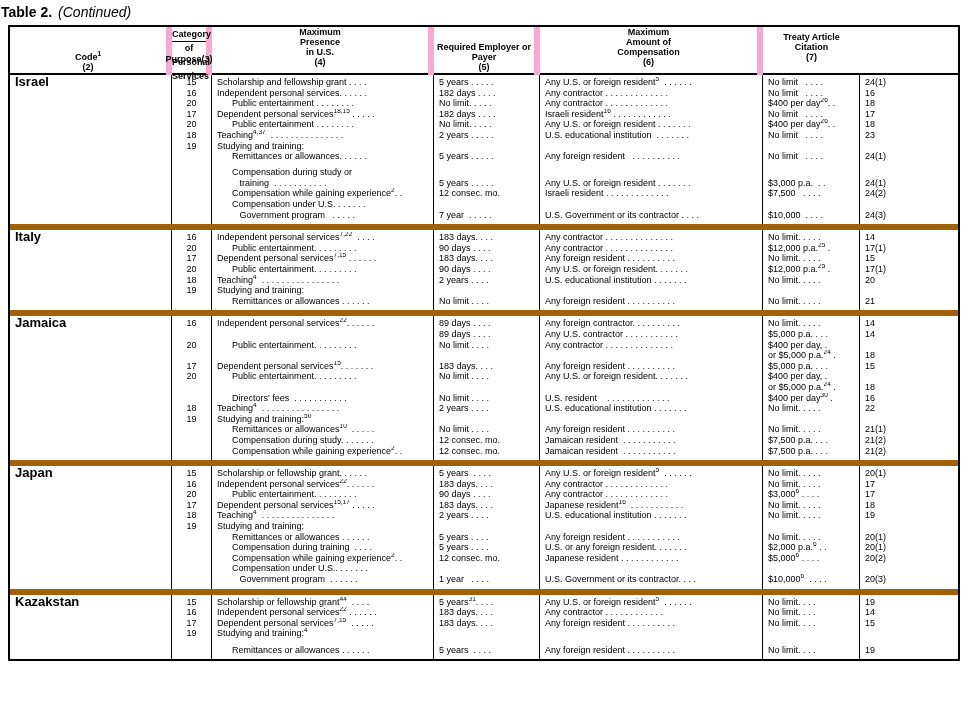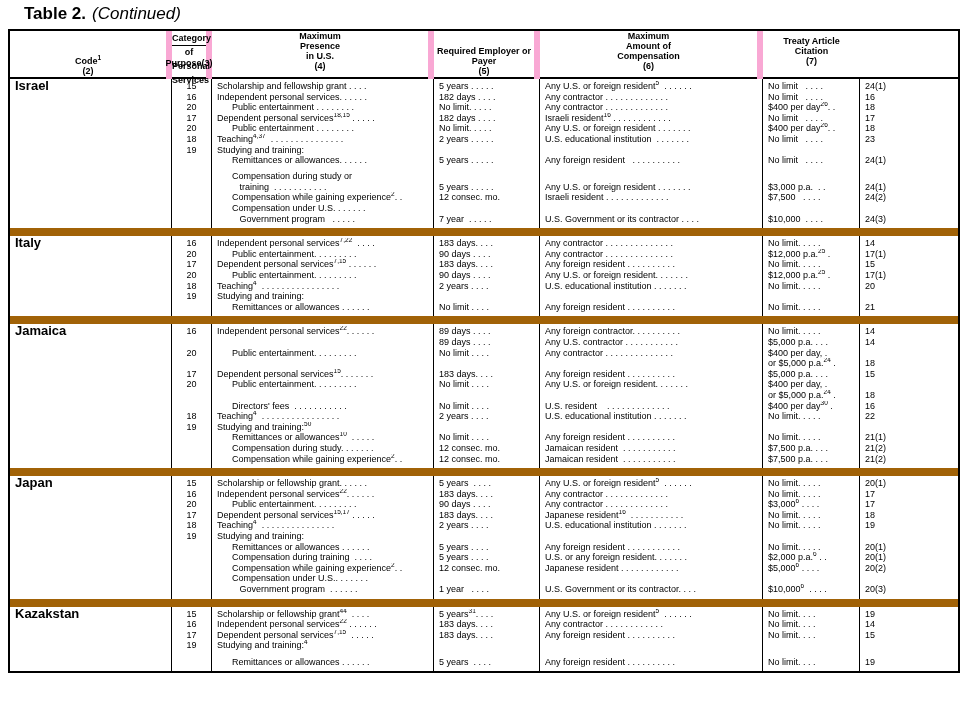--- a/index.html
+++ b/index.html
@@ -1,31 +1,31 @@
 <!DOCTYPE html>
 <html><head>
 <meta charset="utf-8">
 <style>
   html,body{margin:0;padding:0;background:#fff;}
   body{width:963px;height:721px;overflow:hidden;font-family:"Liberation Sans",sans-serif;color:#000;}
   .sheet{position:relative;width:963px;height:721px;background:#fff;}
-  .title{padding:4px 0 5px 24px;font-size:17px;}
+  .title{padding:4px 0 5px 1px;font-size:14px;}
   .t-bold{font-weight:bold;}
   .t-it{font-style:italic;margin-left:6px;}
   .tbl{margin-left:8px;width:952px;border:2px solid #000;box-sizing:border-box;}
   .thead{display:grid;grid-template-columns:162px 40px 222px 106px 223px 97px 1fr;height:46px;border-bottom:2px solid #000;}
   .hc{border-right:6px solid #f9a8d4;display:flex;flex-direction:column;align-items:center;justify-content:flex-end;
       font-weight:bold;font-size:9px;line-height:10px;text-align:center;padding-bottom:3px;box-sizing:border-box;}
   .hc.center{justify-content:center;padding-bottom:8px;}
   .hc.last{border-right:none;}
   .hc.nopad{padding:0;justify-content:flex-start;}
   .cat{width:100%;border-bottom:1px solid #000;height:14px;line-height:14px;text-align:center;}
   .purp{flex:1;display:flex;flex-direction:row;align-items:center;justify-content:center;}
   sup{font-size:6.5px;line-height:0;vertical-align:super;letter-spacing:0;}
-  .tbody .trow{display:grid;grid-template-columns:162px 40px 222px 106px 223px 97px 1fr;border-top:8px solid #a16207;}
+  .tbody .trow{display:grid;grid-template-columns:162px 40px 222px 106px 223px 97px 1fr;border-top:6px solid #a16207;}
   .tbody .trow:first-child{border-top:none;}
   .cell{border-right:1px solid #000;padding:2px 1px 4px 5px;box-sizing:border-box;overflow:hidden;}
   .cell.last{border-right:none;}
   .cell.codecol{text-align:center;padding-left:0;padding-right:0;}
   .cname{font-weight:bold;font-size:13px;line-height:10.6px;}
   .ln{height:10.6px;line-height:10.6px;font-size:9px;white-space:pre;overflow:hidden;}
   .ln.sp{height:5.5px;}
 </style>
 </head>
 <body>

